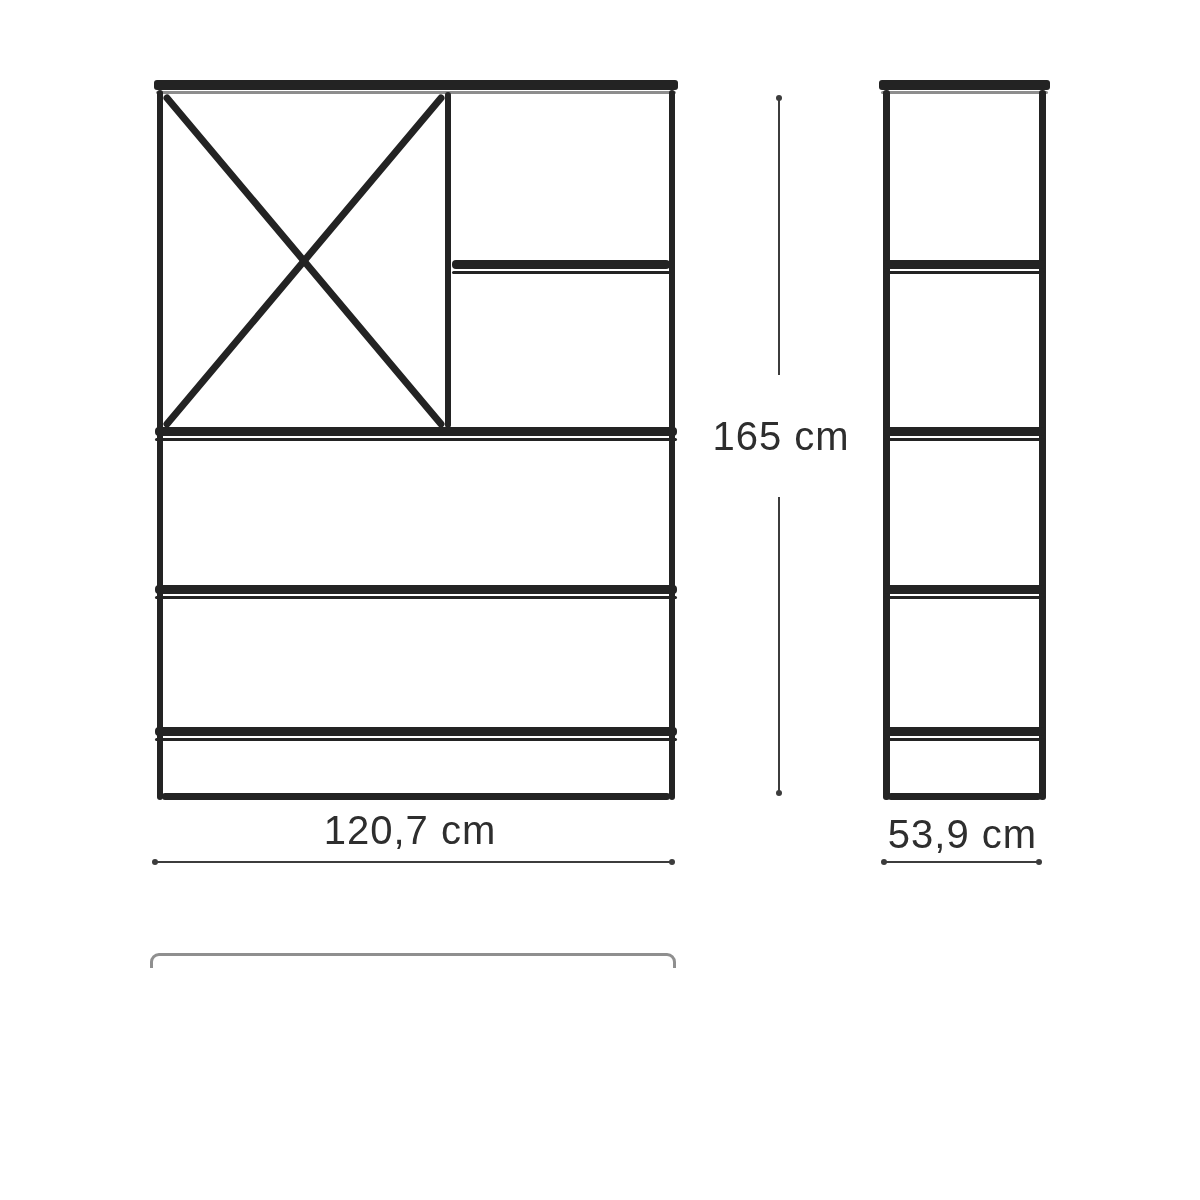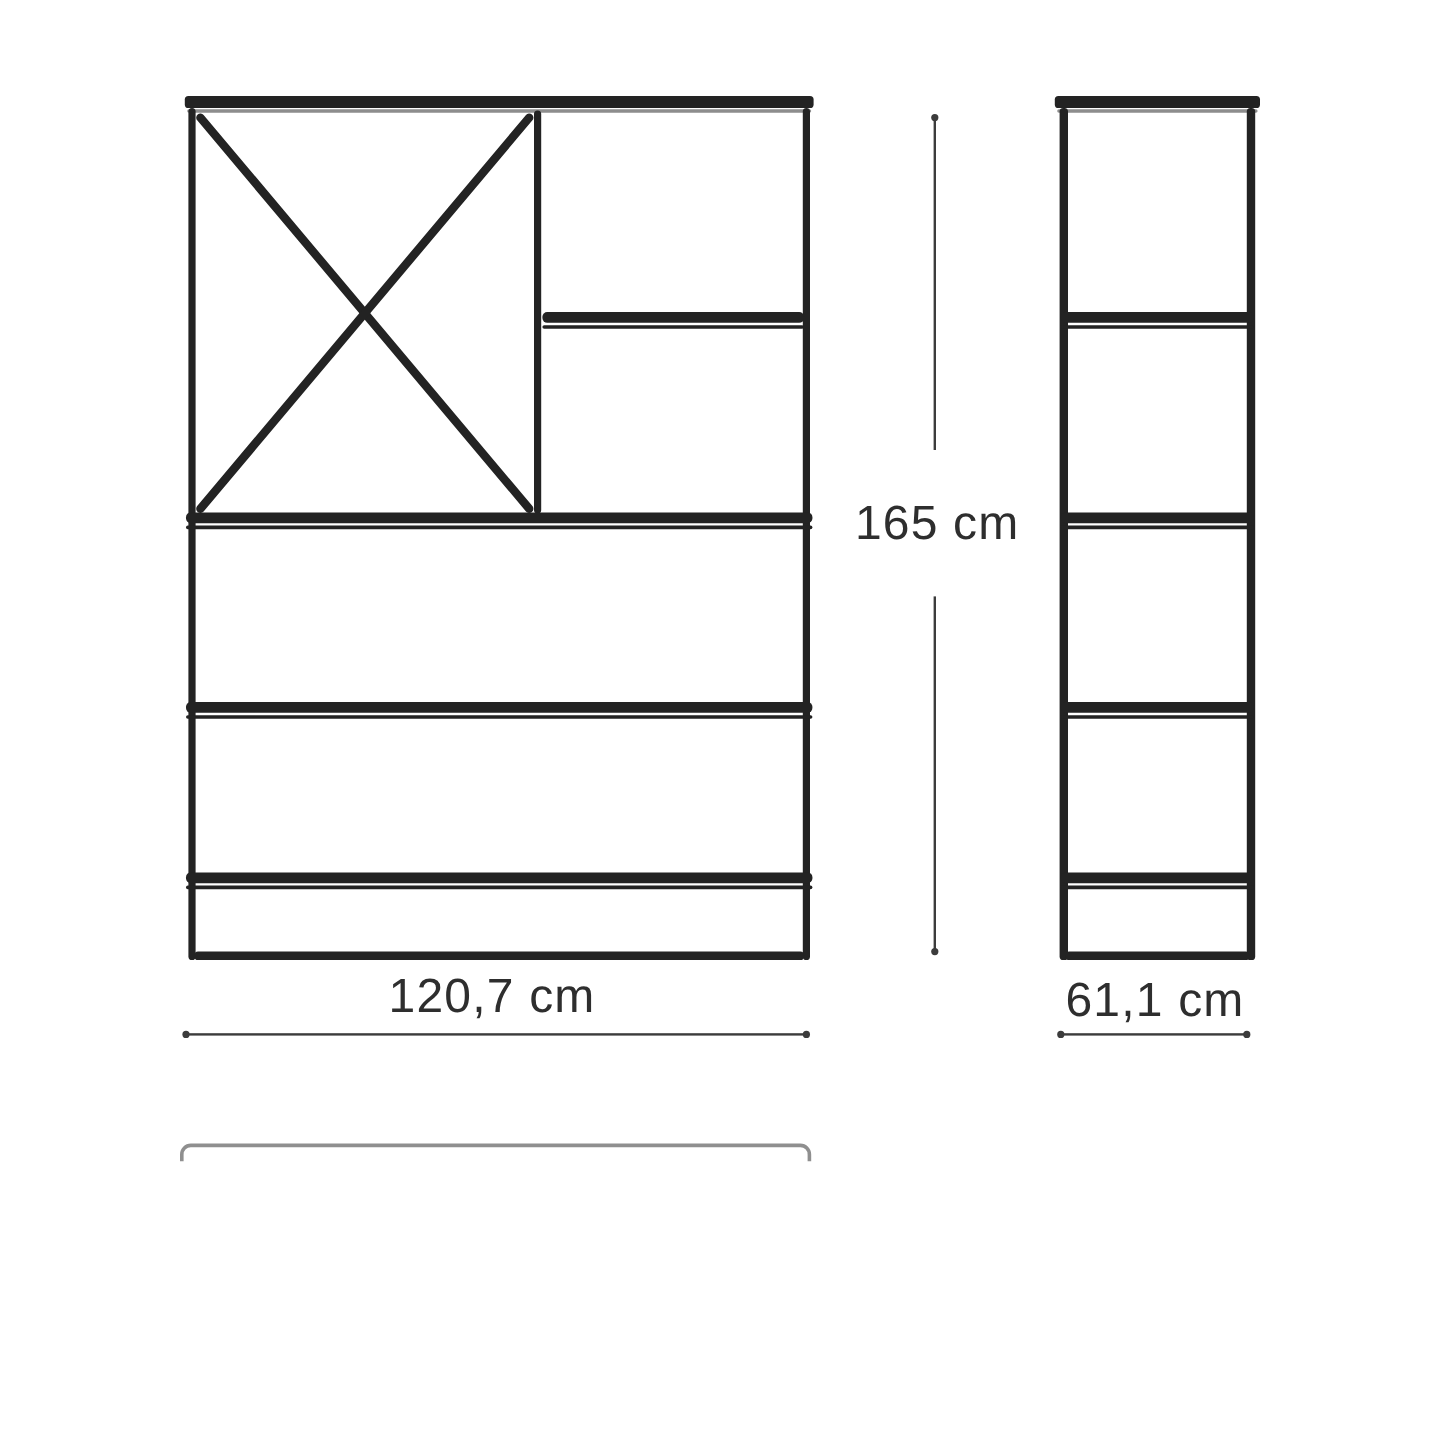--- a/index.html
+++ b/index.html
@@ -174,21 +174,21 @@
   </div>
 
   <div>
     <div class="dim-label" style="left:160px; top:810px; width:500px;text-align:center;">120,7 cm</div>
     <div class="dim-dot" style="left:152px; top:859px;"></div>
     <div class="dim-h" style="left:156px; top:861px; width:516px;"></div>
     <div class="dim-dot" style="left:669px; top:859px;"></div>
   </div>
 
   <div>
-    <div class="dim-label" style="left:860px; top:814px; width:205px;">61,1 cm</div>
+    <div class="dim-label" style="left:860px; top:814px; width:205px;">53,9 cm</div>
     <div class="dim-dot" style="left:881px; top:859px;"></div>
     <div class="dim-h" style="left:885px; top:861px; width:154px;"></div>
     <div class="dim-dot" style="left:1036px; top:859px;"></div>
   </div>
 
   <div class="topview"></div>
 
   <div class="watermark">CONNECT</div>
 
 </div>

